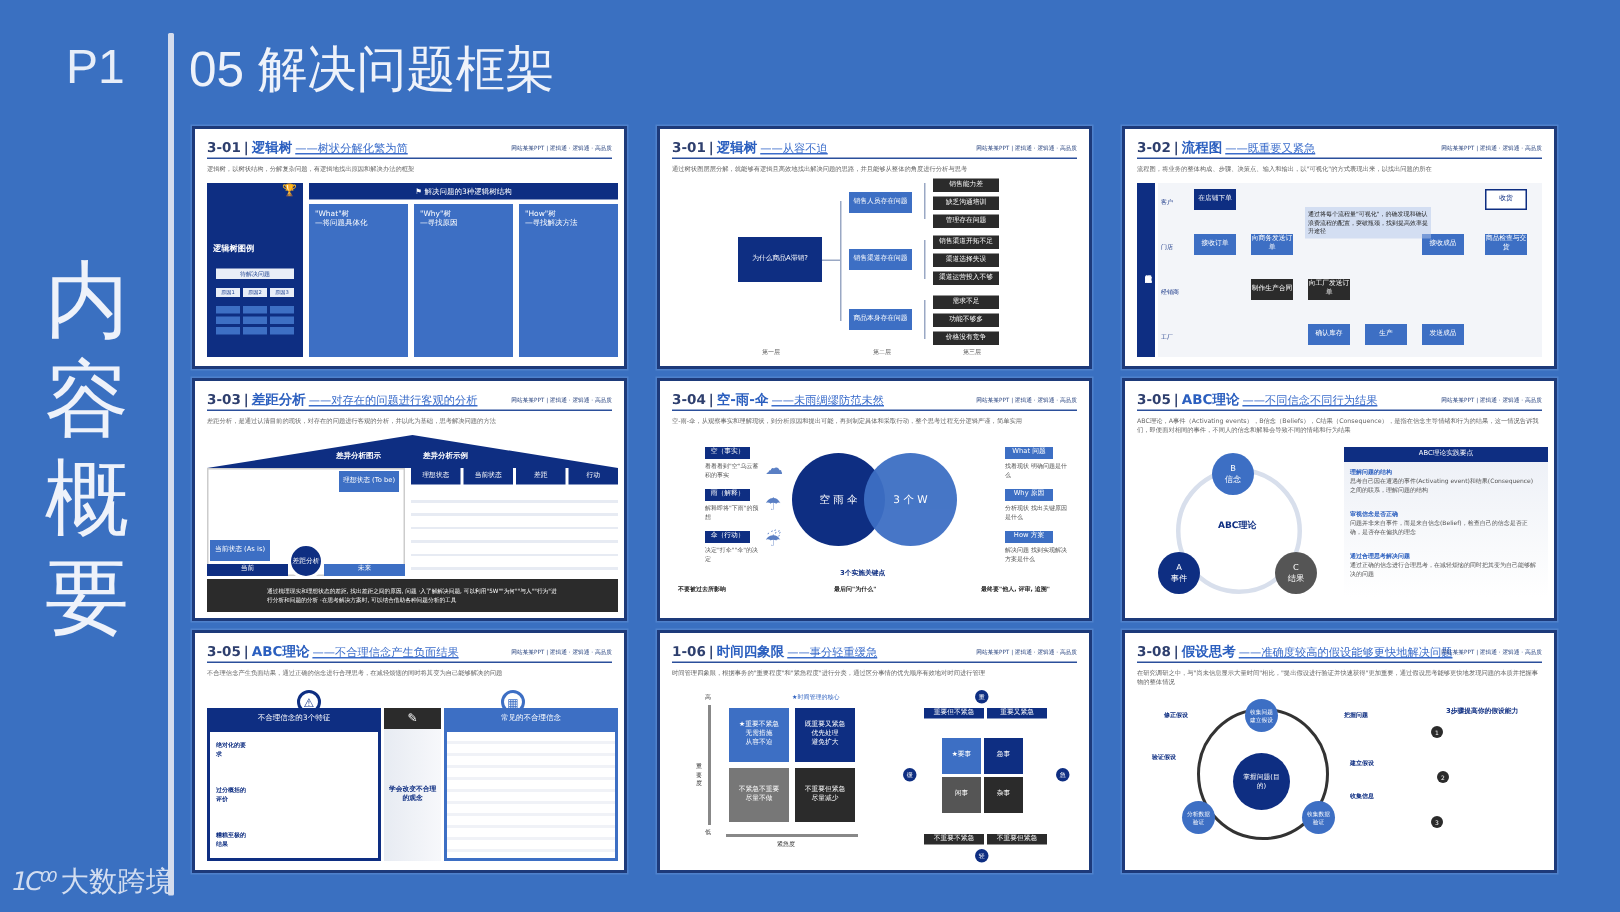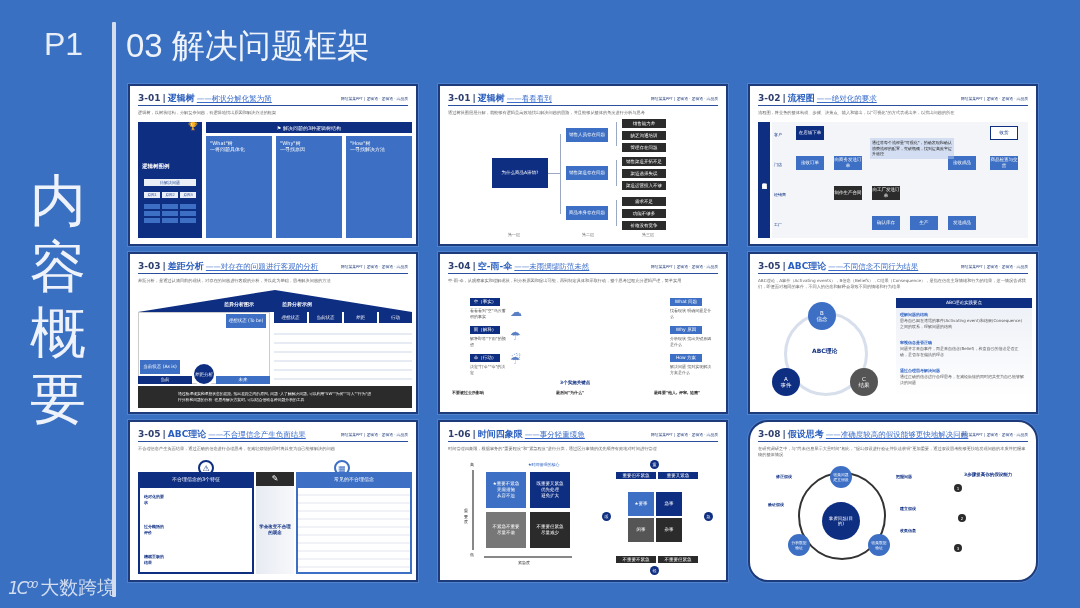--- a/index.html
+++ b/index.html
@@ -66,21 +66,21 @@
   .line { position: absolute; background: #9aa8c4; }
   .circle { position: absolute; border-radius: 50%; display: flex; align-items: center;
             justify-content: center; text-align: center; color: #fff; }
   .tiny { font-size: 4px; color: #555; line-height: 5.5px; position: absolute; }
 </style>
 </head>
 <body>
 
 <div class="page-label">P1</div>
 <div class="divider-v"></div>
-<div class="section-title">03 解决问题框架</div>
+<div class="section-title">05 解决问题框架</div>
 <div class="side-title">
   <span>内</span>
   <span>容</span>
   <span>概</span>
   <span>要</span>
 </div>
 <div class="logo">
   <span class="mark">1C⁰⁰</span>
   <span>大数跨境</span>
 </div>
@@ -133,21 +133,21 @@
       <span style="font-size:5px;">—寻找解决方法</span>
     </div>
   </div>
 </div>
 
 <div class="card" style="left:438px;top:84px;">
   <div class="hdr">
     <span class="code">3-01</span>
       <span class="code">|</span>
     <span class="title">逻辑树</span>
-    <span class="sub">——看看看到</span>
+    <span class="sub">——从容不迫</span>
     <span class="brand">网站某某PPT | 逻辑通 · 逻辑通 · 高品质</span>
   </div>
   <div class="desc">通过树状图层层分解，就能够有逻辑且高效地找出解决问题的思路，并且能够从整体的角度进行分析与思考</div>
   <div class="body">
     <div class="box dk" style="left:44px;top:36px;width:56px;height:30px;font-size:4.5px;">为什么商品A滞销?</div>
     <div class="line" style="left:100px;top:51px;width:12px;height:1px;"></div>
     <div class="line" style="left:112px;top:12px;width:1px;height:80px;"></div>
     <div class="box md" style="left:118px;top:6px;width:42px;height:14px;">销售人员存在问题</div>
     <div class="box md" style="left:118px;top:44px;width:42px;height:14px;">销售渠道存在问题</div>
     <div class="box md" style="left:118px;top:84px;width:42px;height:14px;">商品本身存在问题</div>
@@ -167,21 +167,21 @@
     <div class="tiny" style="left:134px;top:110px;">第二层</div>
     <div class="tiny" style="left:194px;top:110px;">第三层</div>
   </div>
 </div>
 
 <div class="card" style="left:748px;top:84px;">
   <div class="hdr">
     <span class="code">3-02</span>
       <span class="code">|</span>
     <span class="title">流程图</span>
-    <span class="sub">——绝对化的要求</span>
+    <span class="sub">——既重要又紧急</span>
     <span class="brand">网站某某PPT | 逻辑通 · 逻辑通 · 高品质</span>
   </div>
   <div class="desc">流程图，将业务的整体构成、步骤、决策点、输入和输出，以"可视化"的方式表现出来，以找出问题的所在</div>
   <div class="body">
     <div class="box dk" style="left:0;top:0;width:12px;height:116px;writing-mode:vertical-rl;font-size:4.5px;">通过流程图找出提高生产效率示例</div>
     <div style="position:absolute;left:14px;top:0;right:0;height:116px;background:#f3f5f9;"></div>
     <div class="tiny" style="left:16px;top:10px;color:#0e2e82;">客户</div>
     <div class="tiny" style="left:16px;top:40px;color:#0e2e82;">门店</div>
     <div class="tiny" style="left:16px;top:70px;color:#0e2e82;">经销商</div>
     <div class="tiny" style="left:16px;top:100px;color:#0e2e82;">工厂</div>
@@ -244,20 +244,26 @@
   <div class="body">
     <div class="box dk" style="left:22px;top:8px;width:30px;height:8px;">空（事实）</div>
     <div class="tiny" style="left:22px;top:18px;width:36px;">看看看到"空"乌云蓄积的事实</div>
     <div class="box dk" style="left:22px;top:36px;width:30px;height:8px;">雨（解释）</div>
     <div class="tiny" style="left:22px;top:46px;width:36px;">解释即将"下雨"的预想</div>
     <div class="box dk" style="left:22px;top:64px;width:30px;height:8px;">伞（行动）</div>
     <div class="tiny" style="left:22px;top:74px;width:36px;">决定"打伞""伞"的决定</div>
     <div class="tiny" style="left:62px;top:20px;font-size:12px;color:#5a7fc4;">☁</div>
     <div class="tiny" style="left:62px;top:44px;font-size:12px;color:#5a7fc4;">☂</div>
     <div class="tiny" style="left:62px;top:68px;font-size:12px;color:#5a7fc4;">☔</div>
+    <div class="circle dk" style="left:80px;top:12px;width:62px;height:62px;font-size:7px;line-height:11px;flex-direction:column;">
+        <span>空 雨 伞</span>
+      </div>
+    <div class="circle md" style="left:128px;top:12px;width:62px;height:62px;font-size:7px;line-height:11px;opacity:0.95;">
+        <span>3 个 W</span>
+      </div>
     <div class="box md" style="left:222px;top:8px;width:32px;height:8px;">What 问题</div>
     <div class="tiny" style="left:222px;top:18px;width:44px;">找看现状 明确问题是什么</div>
     <div class="box md" style="left:222px;top:36px;width:32px;height:8px;">Why 原因</div>
     <div class="tiny" style="left:222px;top:46px;width:44px;">分析现状 找出关键原因是什么</div>
     <div class="box md" style="left:222px;top:64px;width:32px;height:8px;">How 方案</div>
     <div class="tiny" style="left:222px;top:74px;width:44px;">解决问题 找到实现解决方案是什么</div>
     <div class="tiny" style="left:112px;top:90px;color:#0e2e82;font-weight:bold;font-size:4.5px;">3个实施关键点</div>
     <div class="tiny" style="left:4px;top:100px;font-weight:bold;color:#222;">不要被过去所影响</div>
     <div class="tiny" style="left:108px;top:100px;font-weight:bold;color:#222;">最后问"为什么"</div>
     <div class="tiny" style="left:206px;top:100px;font-weight:bold;color:#222;">最终要"他人, 评审, 追溯"</div>
@@ -366,21 +372,21 @@
     <div class="box blk" style="left:208px;top:60px;width:26px;height:24px;">杂事</div>
     <div class="box blk" style="left:168px;top:98px;width:40px;height:7px;">不重要不紧急</div>
     <div class="box blk" style="left:210px;top:98px;width:40px;height:7px;">不重要但紧急</div>
     <div class="circle dk" style="left:202px;top:2px;width:9px;height:9px;font-size:4px;">重</div>
     <div class="circle dk" style="left:202px;top:108px;width:9px;height:9px;font-size:4px;">轻</div>
     <div class="circle dk" style="left:154px;top:54px;width:9px;height:9px;font-size:4px;">缓</div>
     <div class="circle dk" style="left:256px;top:54px;width:9px;height:9px;font-size:4px;">急</div>
   </div>
 </div>
 
-<div class="card" style="left:748px;top:420px;border-radius:20px;">
+<div class="card" style="left:748px;top:420px;">
   <div class="hdr">
     <span class="code">3-08</span>
       <span class="code">|</span>
     <span class="title">假设思考</span>
     <span class="sub">——准确度较高的假设能够更快地解决问题</span>
     <span class="brand">网站某某PPT | 逻辑通 · 逻辑通 · 高品质</span>
   </div>
   <div class="desc">在研究调研之中，与"尚未信息显示大量时间"相比，"提出假设进行验证并快速获得"更加重要，通过假设思考能够更快地发现问题的本质并把握事物的整体情况</div>
   <div class="body" style="top:44px;">
     <div class="circle" style="left:40px;top:6px;width:88px;height:88px;border:2px solid #333;"></div>

